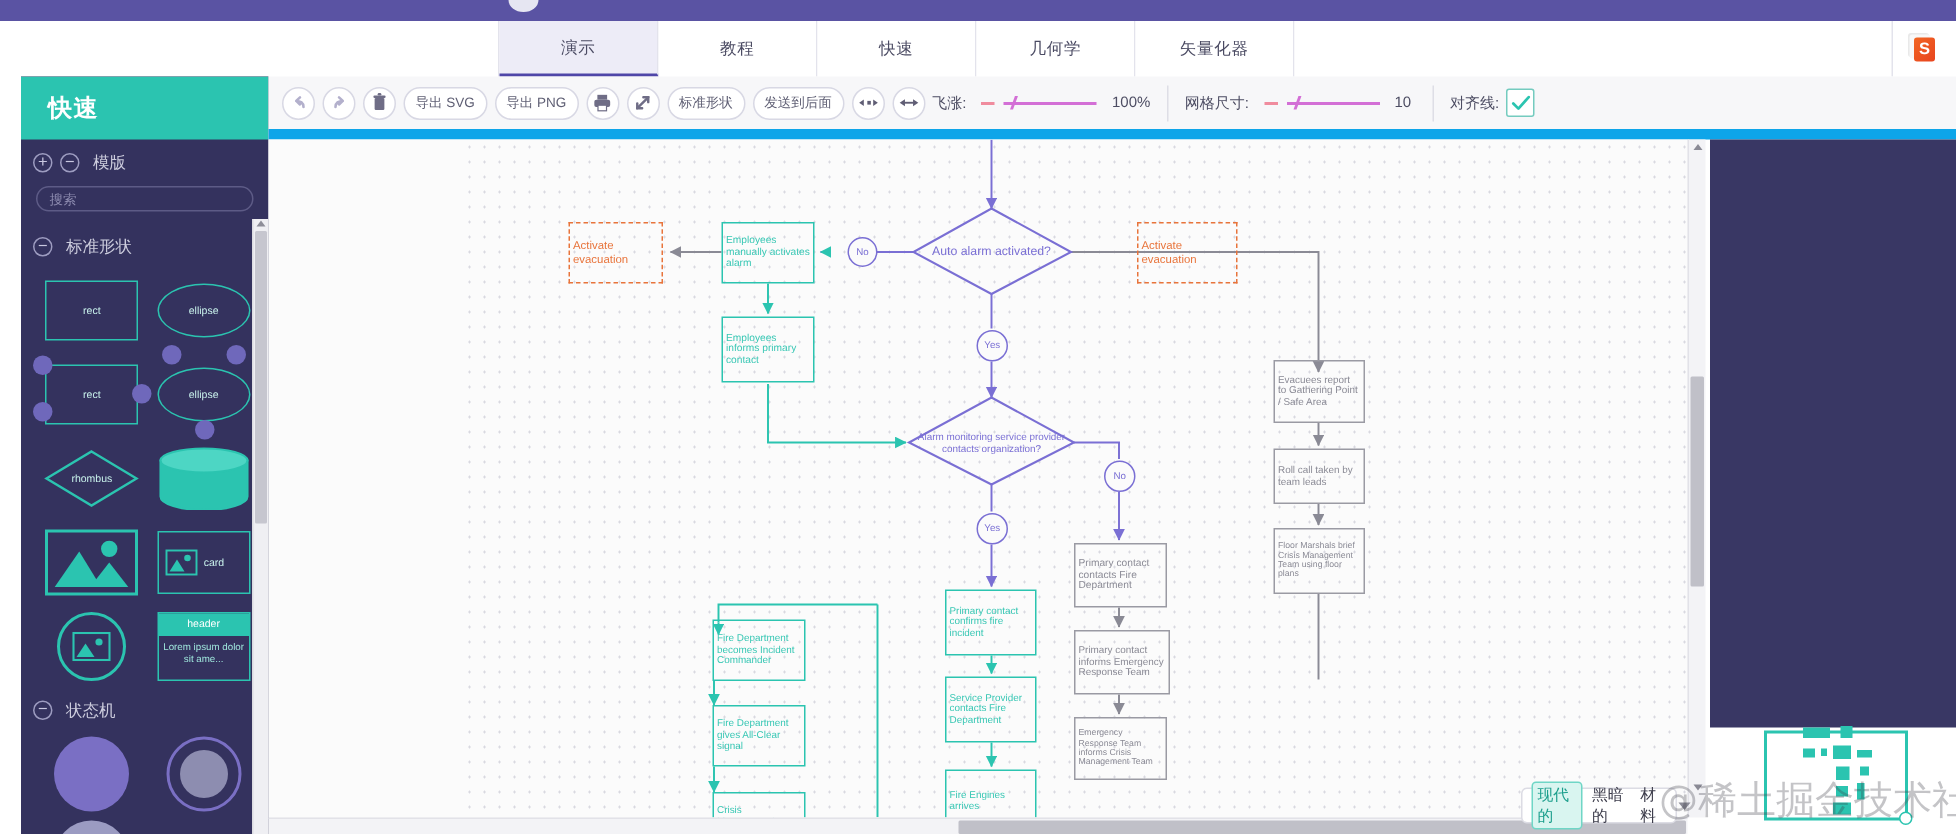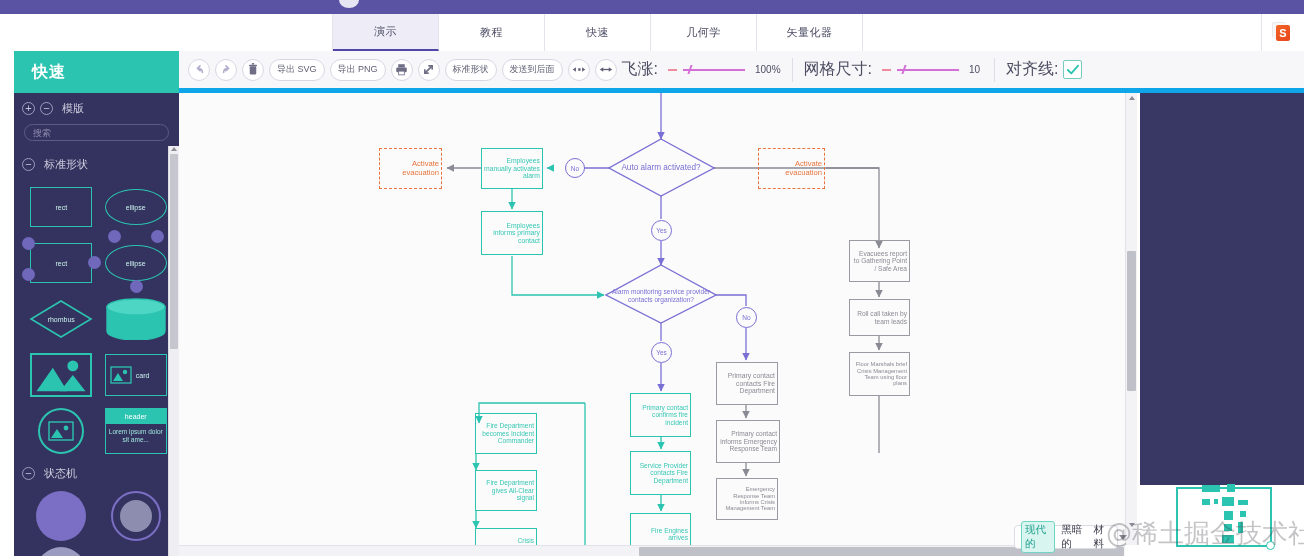--- a/index.html
+++ b/index.html
@@ -140,35 +140,35 @@
     background:#c6c6cf; border-radius:1px;
   }
   .sb-scroll .arrow {
     position:absolute; left:2px; top:1px; width:0; height:0;
     border-left:3px solid transparent; border-right:3px solid transparent;
     border-bottom:4px solid #8e8e99;
   }
   
   .toolbar {
     position:absolute; left:179px; top:51px; width:1125px; height:42px;
-    background:#f7f7f9; border-bottom:5px solid #0ea5e9;
+    background:#f7f7f9; border-bottom:7px solid #0ea5e9;
     display:flex; align-items:center; gap:5px; padding-left:9px;
   }
   .tb-round {
     width:22px; height:22px; border-radius:50%; border:1px solid #d8d8e4;
     background:#fff; display:flex; align-items:center; justify-content:center;
     cursor:pointer; flex:0 0 auto;
   }
   .tb-pill {
     height:22px; border-radius:11px; border:1px solid #d8d8e4; background:#fff;
     display:flex; align-items:center; justify-content:center; padding:0 7px;
     font-size:9px; color:#5f5f74; cursor:pointer; white-space:nowrap; flex:0 0 auto;
   }
   .tb-sep { width:1px; height:24px; background:#dedee6; margin:0 6px; flex:0 0 auto; }
-  .tb-lbl { font-size:16px; color:#4d4d63; white-space:nowrap; }
+  .tb-lbl { font-size:10px; color:#4d4d63; white-space:nowrap; }
   .slider { display:flex; align-items:center; gap:0; margin:0 5px; }
   .slider .minus { width:9px; height:2px; background:#f08c9e; }
   .slider .track { width:62px; height:2px; background:#d36fd6; margin-left:6px; }
   .slider .knob {
     width:2px; height:9px; background:#d36fd6; transform:skewX(-20deg);
     margin-left:-56px; margin-right:54px;
   }
   .tb-val { font-size:10px; color:#4d4d63; min-width:14px; }
   .chk {
     width:19px; height:19px; border:1px solid #74cbbf; border-radius:2px;
@@ -181,21 +181,21 @@
     background:#fbfbfb; overflow:hidden;
   }
   .grid-area {
     position:absolute; left:129px; top:0; width:817px; height:452px;
     background-image:radial-gradient(#d9d9e0 0.7px, transparent 0.7px);
     background-size:10px 10px;
   }
   svg.flow { position:absolute; left:0; top:0; width:946px; height:452px; }
   .nbox {
     position:absolute; display:flex; align-items:center; justify-content:center;
-    text-align:right; line-height:1.12; padding:2px;
+    text-align:left; line-height:1.12; padding:2px;
   }
   .teal { border:1.4px solid #2bc4b0; color:#38c7b4; background:transparent; }
   .gray { border:1.4px solid #9a9aa3; color:#8a8a95; background:transparent; }
   .orange { border:1.6px dashed #e8743b; color:#e8743b; background:transparent; }
   .diamond-lbl {
     position:absolute; display:flex; align-items:center; justify-content:center;
     text-align:center; color:#7a6fd4; line-height:1.15;
   }
   .ycirc {
     position:absolute; border:1.2px solid #7a6fd4; border-radius:50%;

